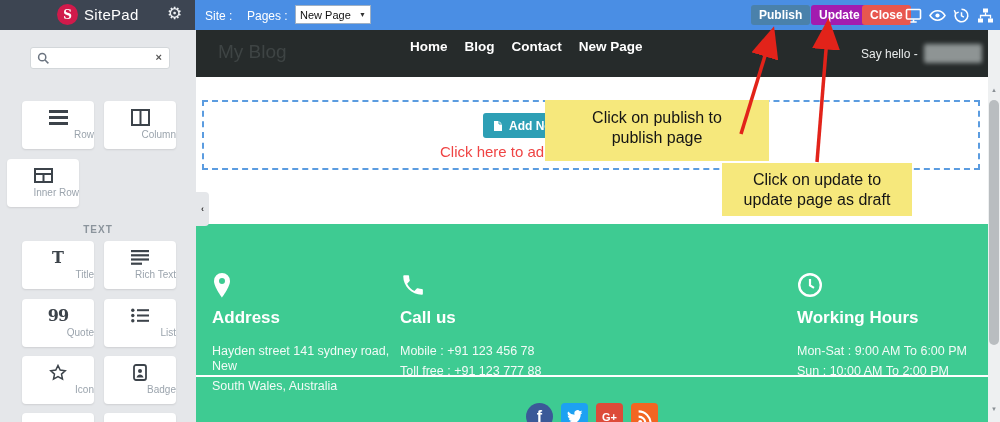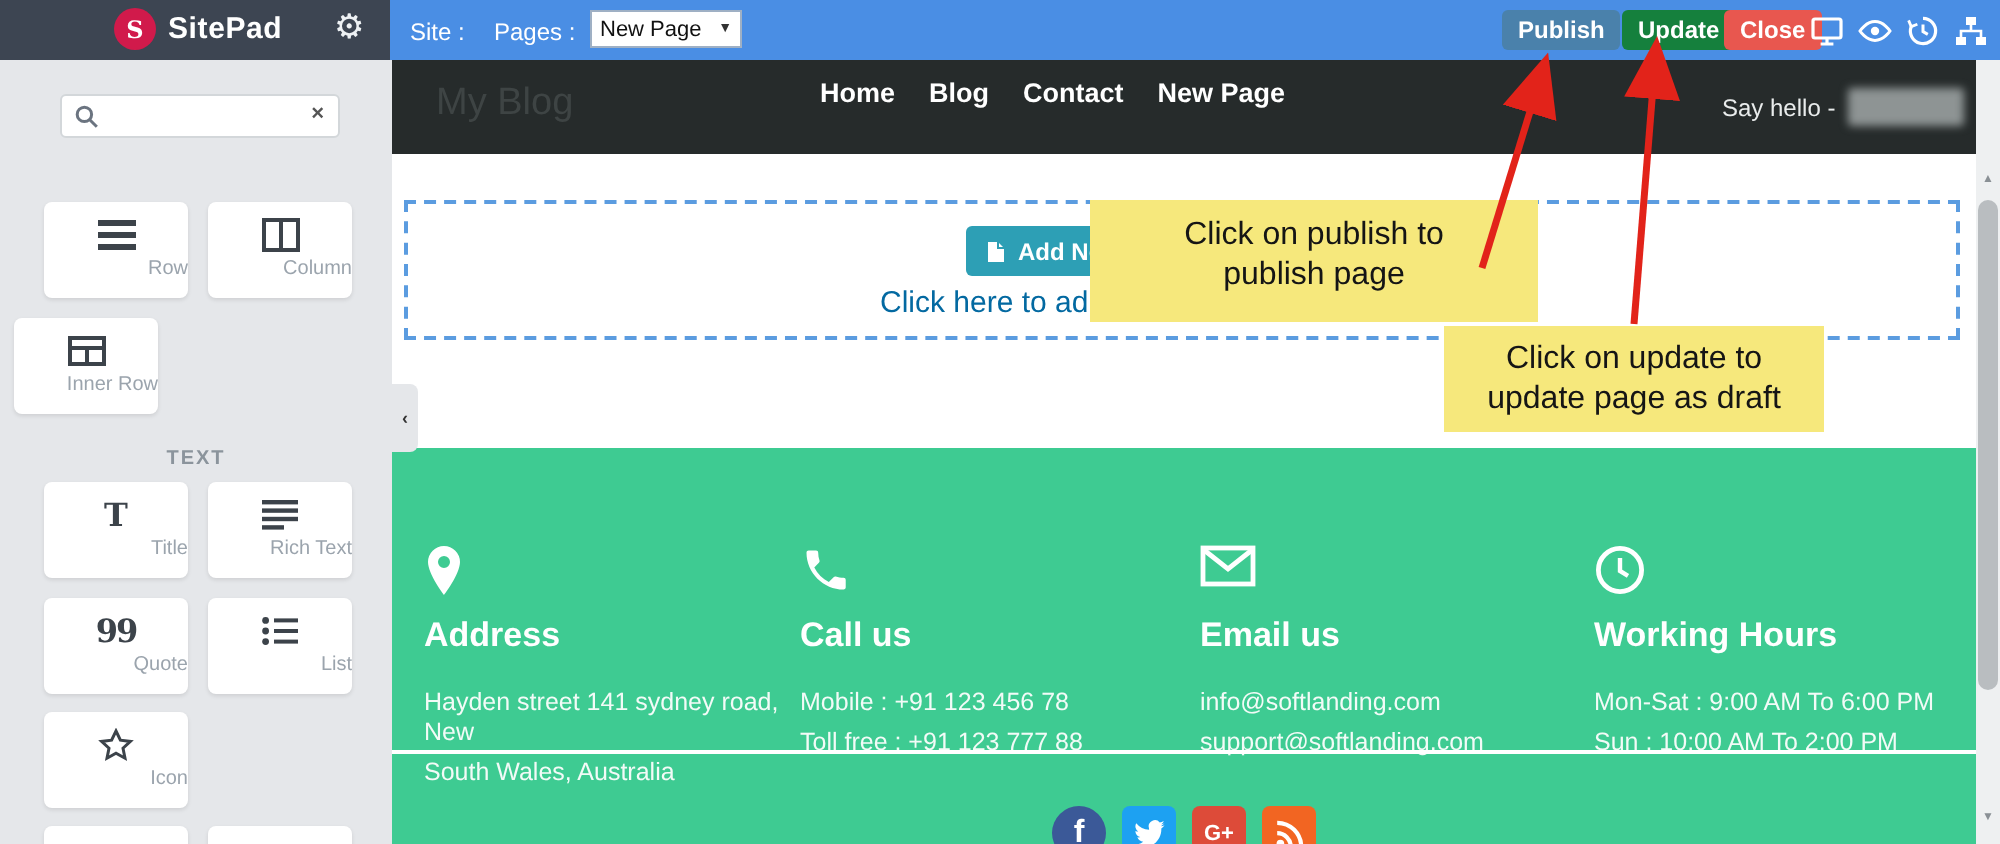--- a/index.html
+++ b/index.html
@@ -6,34 +6,34 @@
   body { margin:0; background:#fff; }
   .page { position:relative; width:1000px; height:422px; overflow:hidden;
           font-family:"Liberation Sans", sans-serif; background:#fff; }
 
   
   .topbar { position:absolute; left:0; top:0; width:1000px; height:30px; background:#4a8ee4; }
   .brand-area { position:absolute; left:0; top:0; width:195px; height:30px; background:#3d4552; }
   .logo { position:absolute; left:57px; top:4px; width:21px; height:21px; border-radius:50%;
           background:#d11a4b; color:#fff; display:flex; align-items:center; justify-content:center;
           font-weight:bold; font-size:12px; font-family:"DejaVu Serif", serif; }
-  .brand { position:absolute; left:84px; top:6px; color:#fff; font-weight:bold; font-size:15px; letter-spacing:.3px; }
+  .brand { position:absolute; left:84px; top:6px; color:#fff; font-weight:normal; font-size:15px; letter-spacing:.3px; }
   .gear { position:absolute; left:167px; top:3px; color:#eef1f4; font-size:17px; cursor:pointer; }
   .blabel { position:absolute; top:9px; color:#fff; font-size:12px; }
   .site-label { left:205px; }
   .pages-label { left:247px; }
   .page-select { position:absolute; left:295px; top:5px; width:76px; height:19px; background:#fff;
                  border:1px solid #9fb0c4; display:flex; align-items:center; justify-content:space-between;
                  padding:0 4px; font-size:11px; color:#111; cursor:pointer; }
   .page-select .caret { font-size:7px; color:#333; }
   .tb-btn { position:absolute; top:5px; height:20px; border:none; border-radius:3px; color:#fff;
             font-weight:bold; font-size:12px; padding:0 8px; display:flex; align-items:center; cursor:pointer;
             font-family:"Liberation Sans", sans-serif; }
   .btn-publish { left:751px; background:#4a81ab; }
-  .btn-update  { left:811px; background:#15803d; }
+  .btn-update  { left:811px; background:#a21caf; }
   .btn-close   { left:862px; background:#e8574f; }
   .tb-icon { position:absolute; top:7px; width:17px; height:17px; cursor:pointer; }
 
   
   .sidebar { position:absolute; left:0; top:30px; width:196px; height:392px; background:#e5e7ea; }
   .search { position:absolute; left:30px; top:17px; width:140px; height:22px; background:#fff;
             border:1px solid #d3d7da; border-radius:3px; }
   .search svg { position:absolute; left:6px; top:4px; }
   .search .clear { position:absolute; right:7px; top:3px; font-size:11px; font-weight:bold; color:#555; cursor:pointer; }
   .sec-title { position:absolute; left:0; width:196px; text-align:center; font-size:10px; font-weight:bold;
@@ -53,21 +53,21 @@
   .site-title { position:absolute; left:22px; top:11px; font-size:19px; color:#3e4444; }
   .menu { position:absolute; left:214px; top:0; height:33px; display:flex; align-items:center; gap:17px; }
   .menu .mitem { color:#fff; font-weight:bold; font-size:13.5px; cursor:pointer; }
   .greeting { position:absolute; left:665px; top:17px; color:#e9ecec; font-size:12px; }
   .redacted { position:absolute; left:728px; top:14px; width:58px; height:19px; background:#8e9494;
               border-radius:2px; filter:blur(2px); }
   .dashed { position:absolute; left:6px; top:70px; width:778px; height:70px; border:2px dashed #5b9ce0; }
   .add-btn { position:absolute; left:287px; top:83px; height:25px; background:#2d9fb5; border:none;
              border-radius:3px; color:#fff; font-weight:bold; font-size:12px; padding:0 10px;
              display:flex; align-items:center; gap:6px; cursor:pointer; font-family:"Liberation Sans", sans-serif; }
-  .hint { position:absolute; left:244px; top:113px; font-size:15px; color:#0369a1; }
+  .hint { position:absolute; left:244px; top:113px; font-size:15px; color:#ef4444; }
 
   
   .footer { position:absolute; left:0; top:194px; width:792px; height:198px; background:#3ecb92; }
   .fdivider { position:absolute; left:0; top:151px; width:792px; height:2px; background:#fff; }
   .fcol { position:absolute; top:0; width:190px;margin-top:26px; }
   .fc0 { left:16px; }  .fc1 { left:204px; }  .fc2 { left:404px; }  .fc3 { left:601px; }
   .ficon { margin-top:22px; height:27px; }
   .ftitle { color:#fff; font-weight:bold; font-size:17px; margin-top:9px; }
   .fline { color:#f2fbf7; font-size:12.5px; margin-top:5px; line-height:15px; }
   .fline.first { margin-top:16px; }
@@ -212,20 +212,30 @@
       <div class="wlabel">List</div>
     </div>
     <div class="card" style="left:22px; top:326px">
       <div class="wicon">
         <svg width="18" height="17" viewBox="0 0 18 17">
             <path d="M9 1.5l2.2 4.6 5 .6-3.7 3.4 1 5-4.5-2.5-4.5 2.5 1-5L1.8 6.7l5-.6z" fill="none" stroke="#3c434a" stroke-width="1.5"></path>
           </svg>
       </div>
       <div class="wlabel">Icon</div>
     </div>
+    <div class="card" style="left:104px; top:326px">
+      <div class="wicon">
+        <svg width="14" height="17" viewBox="0 0 14 17">
+            <rect x="1" y="1" width="12" height="15" rx="2" fill="none" stroke="#3c434a" stroke-width="1.8"></rect>
+            <circle cx="7" cy="7" r="2" fill="#3c434a"></circle>
+            <path d="M3.5 13.5c.5-2 2-3 3.5-3s3 1 3.5 3z" fill="#3c434a"></path>
+          </svg>
+      </div>
+      <div class="wlabel">Badge</div>
+    </div>
     <div class="card" style="left:22px; top:383px; height:30px"></div>
     <div class="card" style="left:104px; top:383px; height:30px"></div>
   </aside>
 
   <div class="collapse-handle">
     <span>‹</span>
   </div>
 
   <main class="main">
     <nav class="site-nav">
@@ -264,31 +274,20 @@
       <div class="fcol fc1">
         <div class="ficon">
           <svg width="26" height="26" viewBox="0 0 24 24">
               <path d="M6.6 10.8c1.5 2.9 3.8 5.2 6.7 6.7l2.2-2.2c.3-.3.7-.4 1-.3 1.1.4 2.4.6 3.6.6.6 0 1 .4 1 1V20c0 .6-.4 1-1 1C10.8 21 3 13.2 3 4c0-.6.4-1 1-1h3.4c.6 0 1 .4 1 1 0 1.3.2 2.5.6 3.6.1.4 0 .8-.3 1l-2.1 2.2z" fill="#fff"></path>
             </svg>
         </div>
         <div class="ftitle">Call us</div>
         <div class="fline first">Mobile : +91 123 456 78</div>
         <div class="fline">Toll free : +91 123 777 88</div>
       </div>
-      <div class="fcol fc2">
-        <div class="ficon">
-          <svg width="28" height="22" viewBox="0 0 28 22">
-              <rect x="1.5" y="2" width="25" height="18" fill="none" stroke="#fff" stroke-width="2.4"></rect>
-              <path d="M2 3l12 9.5L26 3" fill="none" stroke="#fff" stroke-width="2.4"></path>
-            </svg>
-        </div>
-        <div class="ftitle">Email us</div>
-        <div class="fline first">info@softlanding.com</div>
-        <div class="fline">support@softlanding.com</div>
-      </div>
       <div class="fcol fc3">
         <div class="ficon">
           <svg width="26" height="26" viewBox="0 0 26 26">
               <circle cx="13" cy="13" r="10.8" fill="none" stroke="#fff" stroke-width="2.4"></circle>
               <path d="M13 7v6.5l4 2.4" fill="none" stroke="#fff" stroke-width="2.2"></path>
             </svg>
         </div>
         <div class="ftitle">Working Hours</div>
         <div class="fline first">Mon-Sat : 9:00 AM To 6:00 PM</div>
         <div class="fline">Sun : 10:00 AM To 2:00 PM</div>

